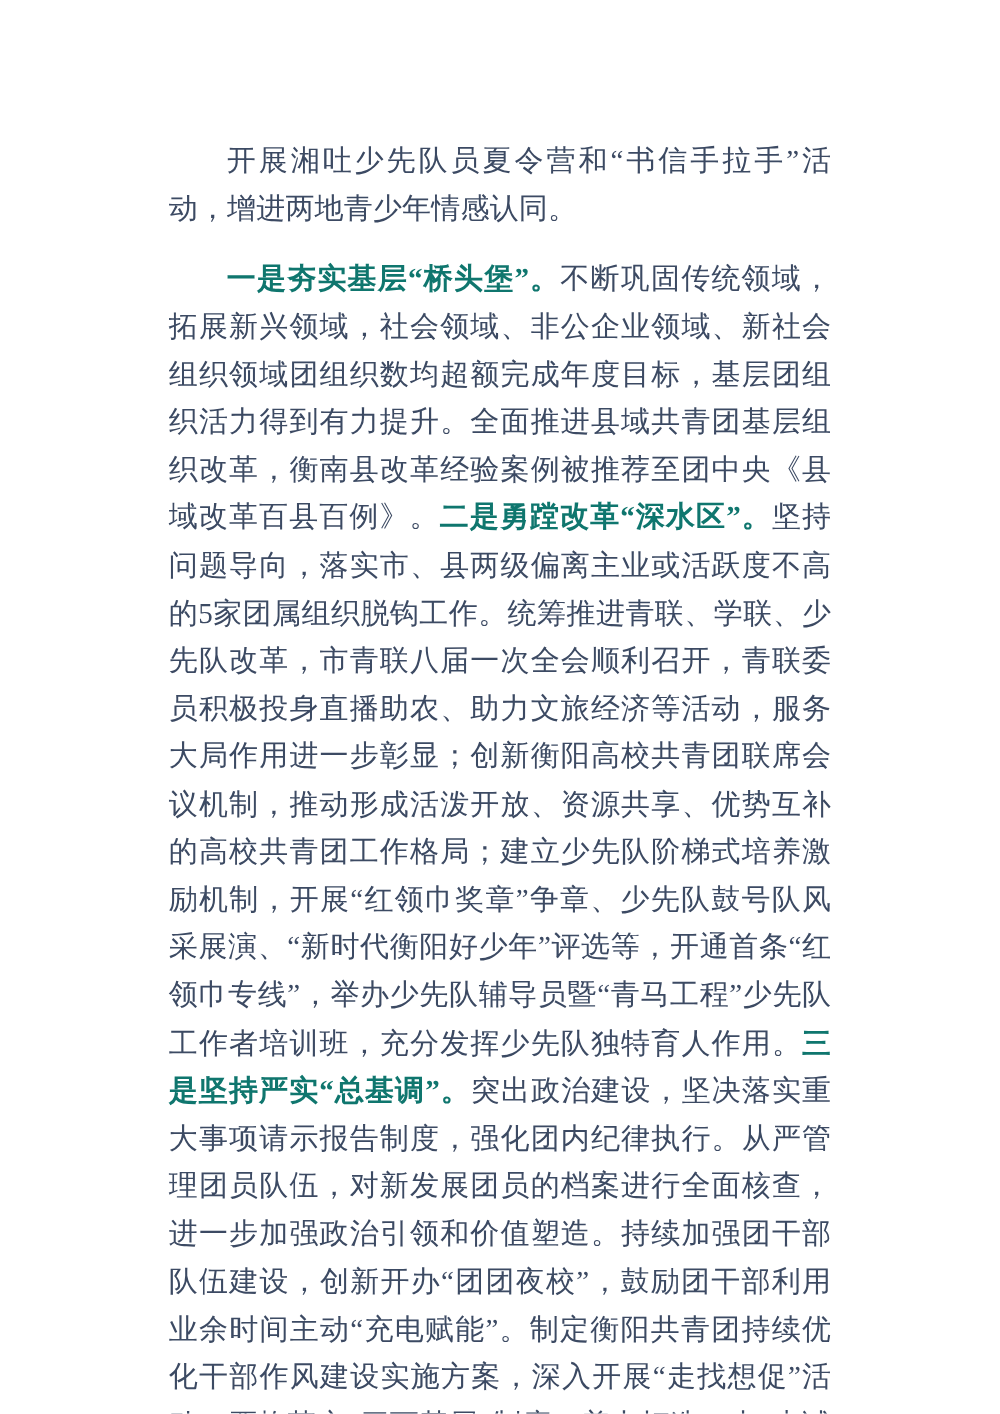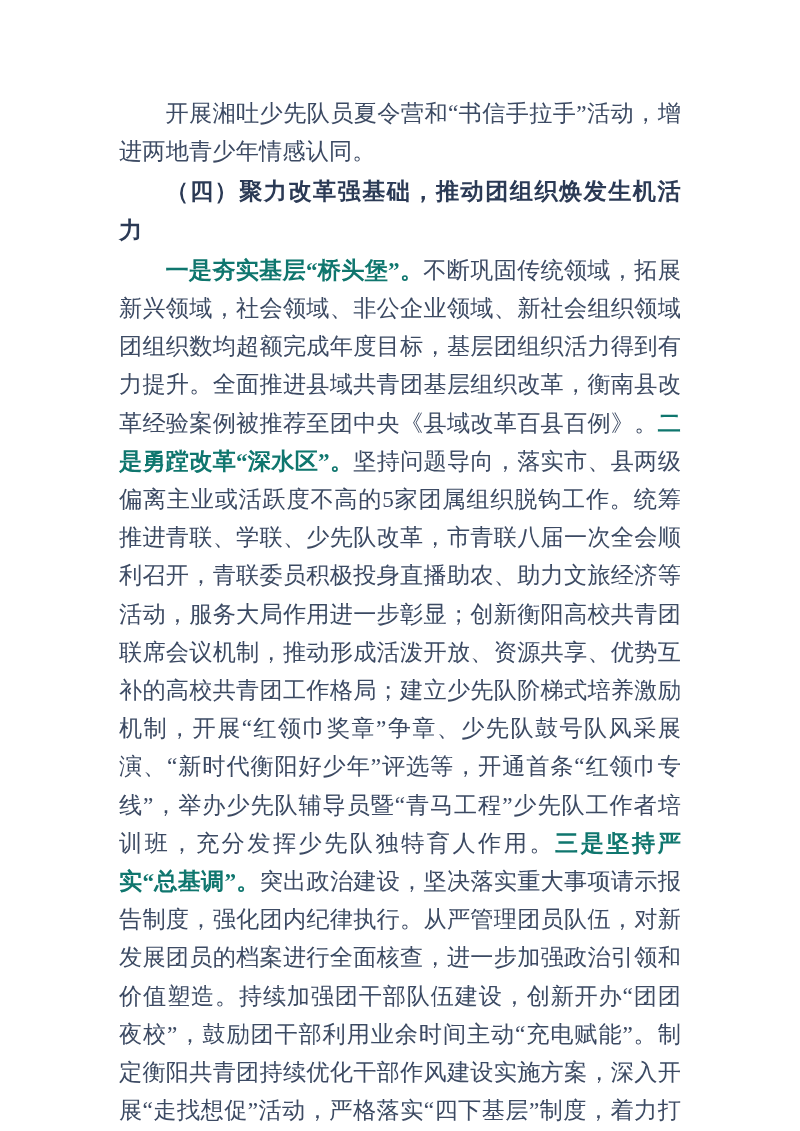--- a/index.html
+++ b/index.html
@@ -25,21 +25,21 @@
     top: 92px;
     width: 566px;
     color: #3c4a63;
     font-size: 23.2px;
     line-height: 38.2px;
     text-align: justify;
     text-justify: inter-character;
     letter-spacing: 0.15px;
   }
   .para {
-    margin: 2px;
+    margin: 18px;
     padding: 0;
     text-align: justify;
     text-justify: inter-character;
     text-align-last: left;
   }
   .para.indent {
     text-indent: 2em;
   }
   .para.heading {
     text-indent: 2em;
@@ -60,19 +60,18 @@
 </style>
 </head>
 <body>
 
 <div id="page">
 
   <div id="doc-body">
 
     <p class="para indent">开展湘吐少先队员夏令营和“书信手拉手”活动，增进两地青少年情感认同。</p>
 
-    <p class="para heading">（四）聚力改革强基础，推动团组织焕发生机活力</p>
 
     <p class="para indent justify-all" id="rich-para"><span class="b">一是夯实基层“桥头堡”。</span><span>不断巩固传统领域，拓展新兴领域，社会领域、非公企业领域、新社会组织领域团组织数均超额完成年度目标，基层团组织活力得到有力提升。全面推进县域共青团基层组织改革，衡南县改革经验案例被推荐至团中央《县域改革百县百例》。</span><span class="b">二是勇蹚改革“深水区”。</span><span>坚持问题导向，落实市、县两级偏离主业或活跃度不高的5家团属组织脱钩工作。统筹推进青联、学联、少先队改革，市青联八届一次全会顺利召开，青联委员积极投身直播助农、助力文旅经济等活动，服务大局作用进一步彰显；创新衡阳高校共青团联席会议机制，推动形成活泼开放、资源共享、优势互补的高校共青团工作格局；建立少先队阶梯式培养激励机制，开展“红领巾奖章”争章、少先队鼓号队风采展演、“新时代衡阳好少年”评选等，开通首条“红领巾专线”，举办少先队辅导员暨“青马工程”少先队工作者培训班，充分发挥少先队独特育人作用。</span><span class="b">三是坚持严实“总基调”。</span><span>突出政治建设，坚决落实重大事项请示报告制度，强化团内纪律执行。从严管理团员队伍，对新发展团员的档案进行全面核查，进一步加强政治引领和价值塑造。持续加强团干部队伍建设，创新开办“团团夜校”，鼓励团干部利用业余时间主动“充电赋能”。制定衡阳共青团持续优化干部作风建设实施方案，深入开展“走找想促”活动，严格落实“四下基层”制度，着力打造一支“忠诚可靠、务实担当、朝气蓬勃、奋发有为”的衡</span></p>
 
   </div>
 
 </div>
 
 </body></html>

